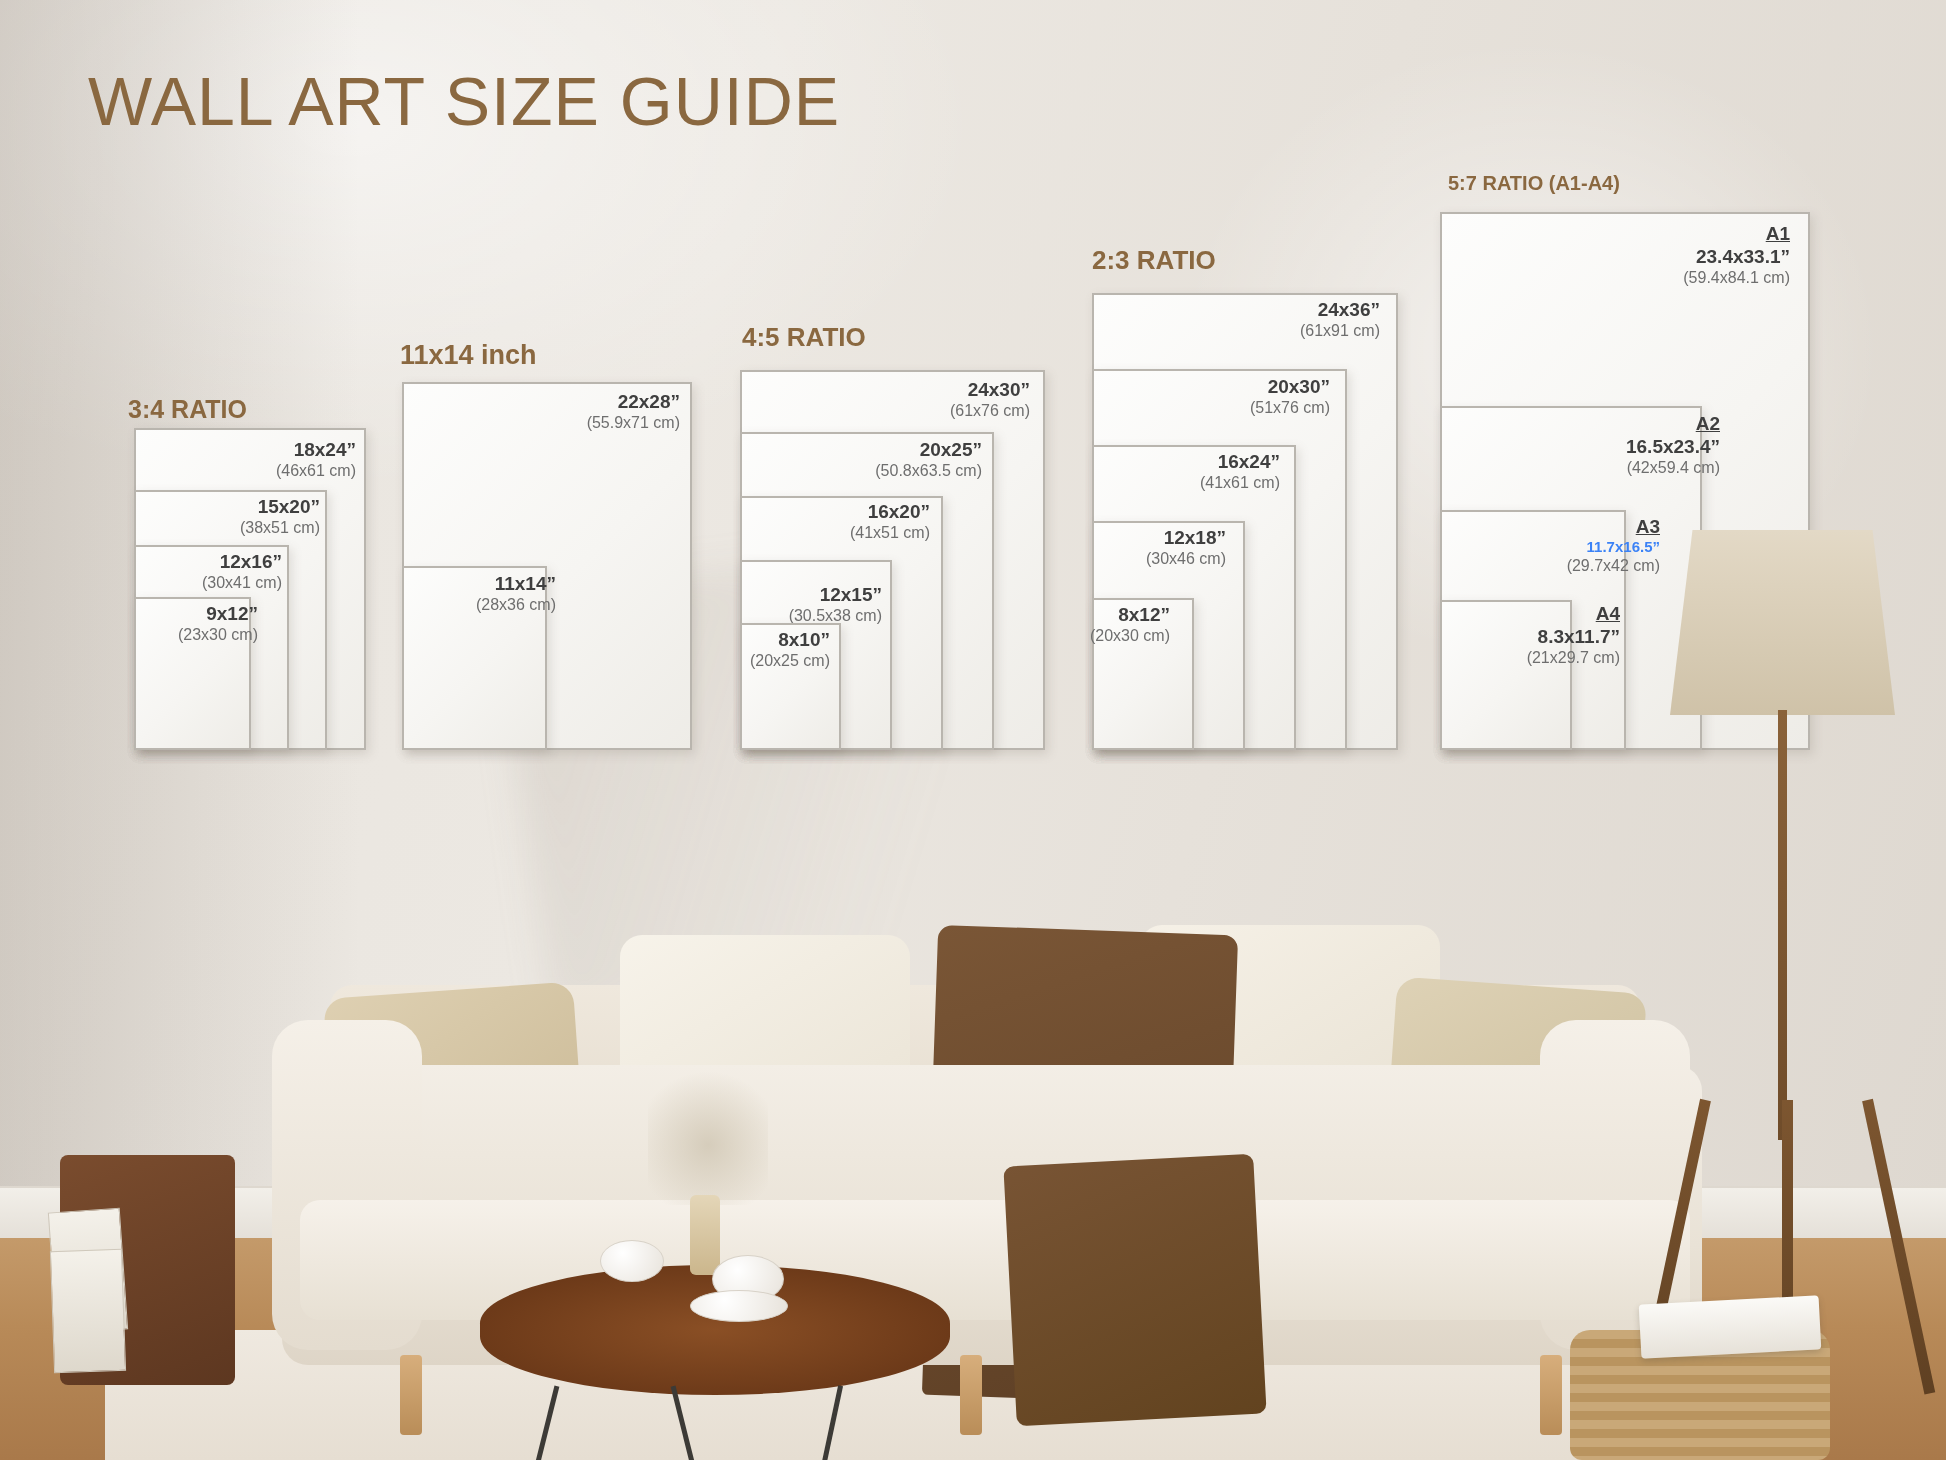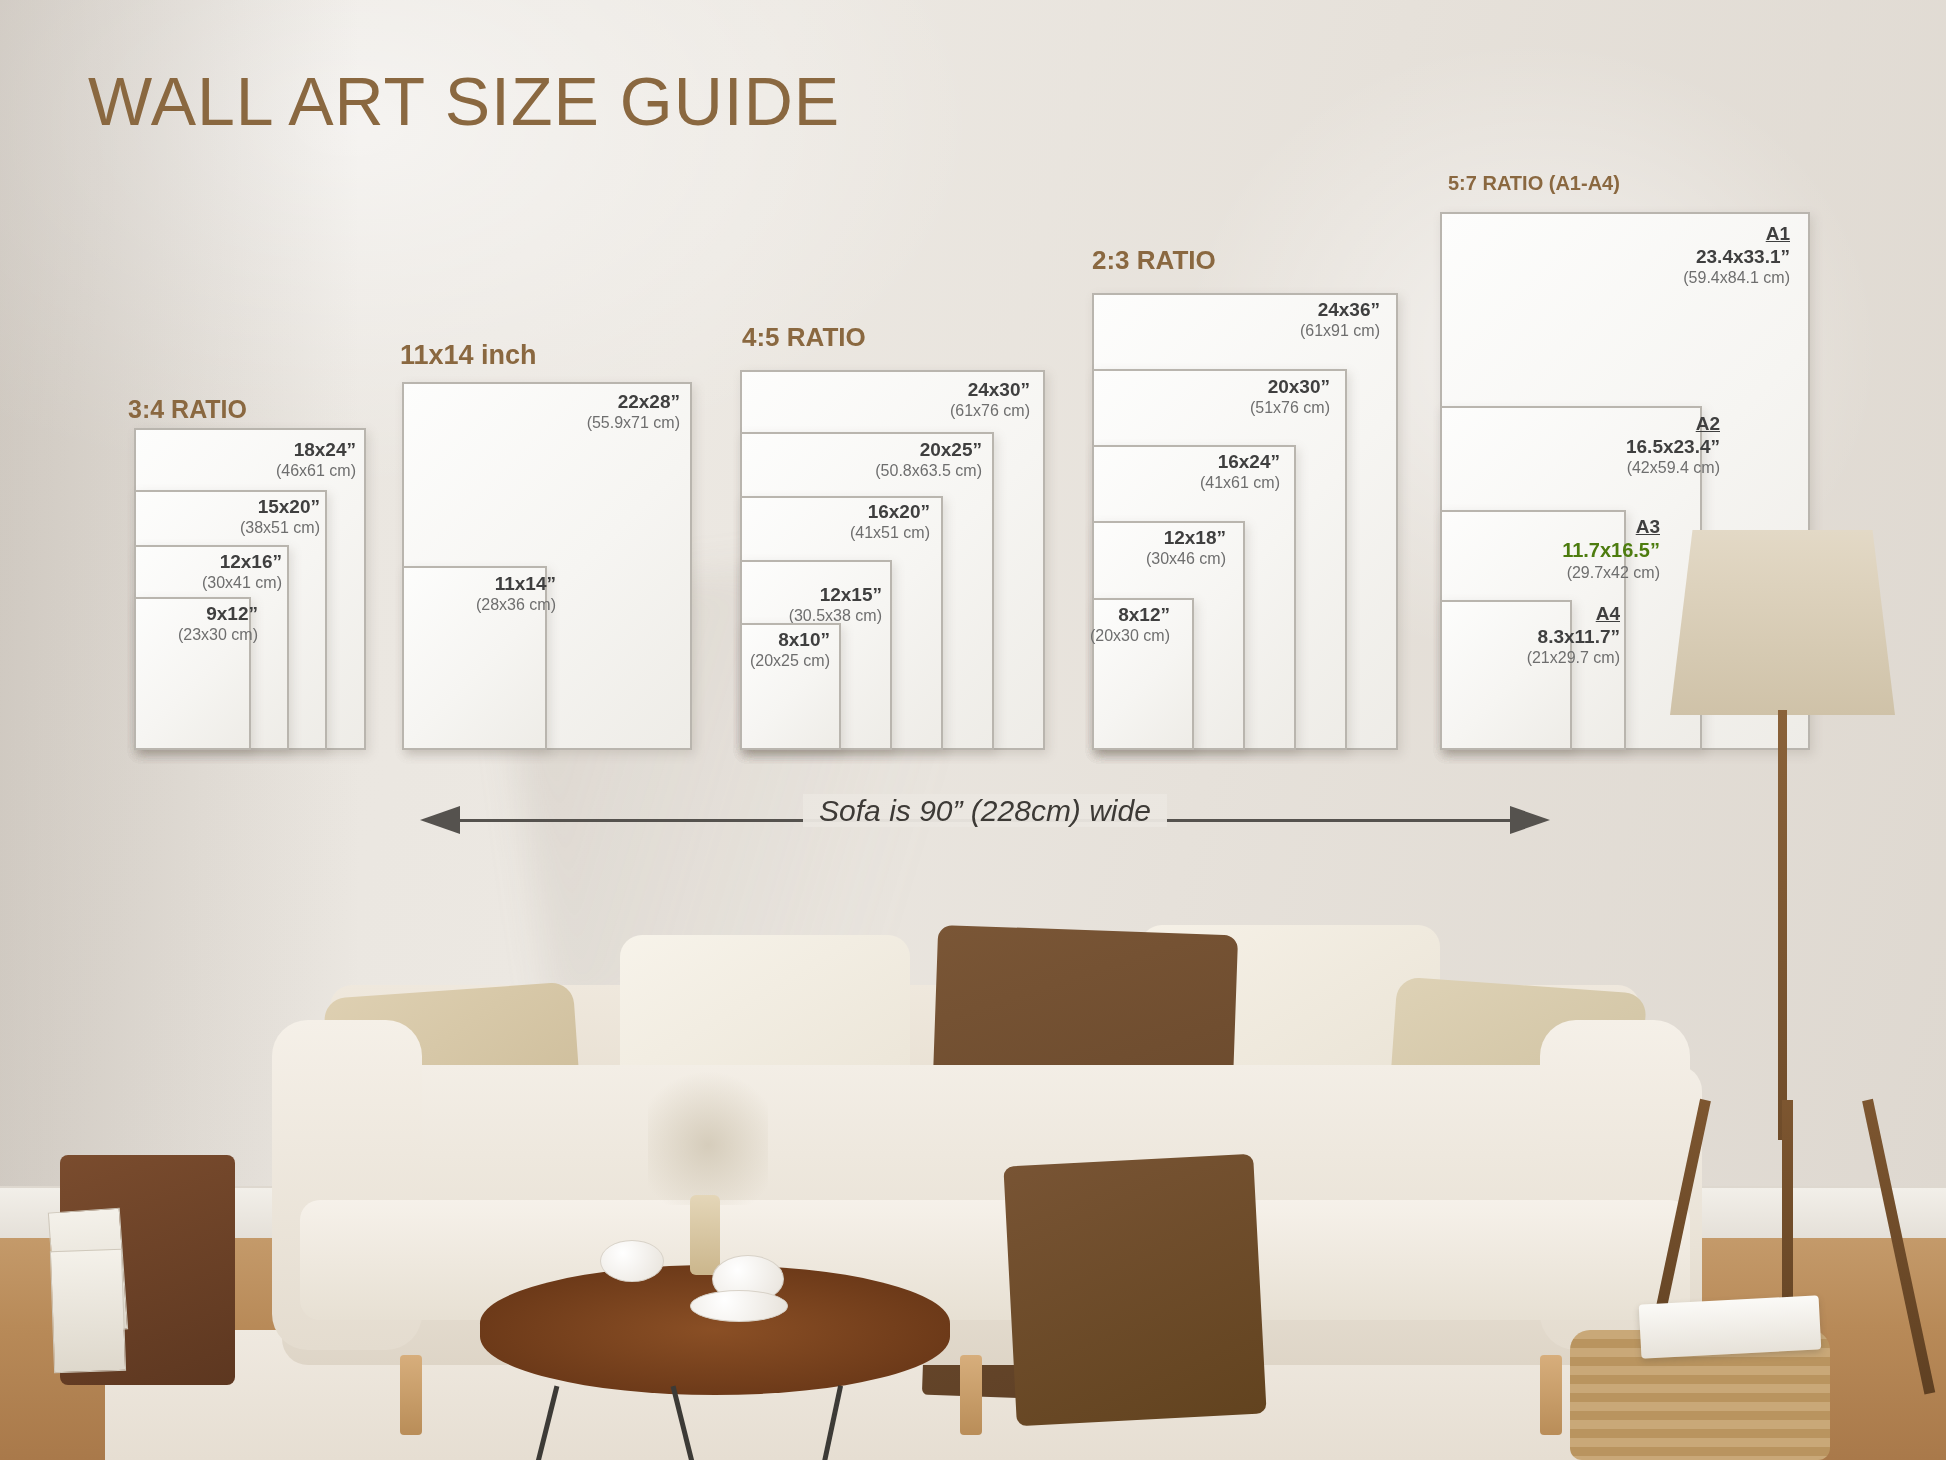--- a/index.html
+++ b/index.html
@@ -445,40 +445,32 @@
     <div class="frame" style="left:1440px; top:406px; width:262px; height:344px;"></div>
     <div class="lbl under" style="left:1530px; top:412px; width:190px;">
       <span class="l1">A2</span>
       <span class="l2" style="font-size:19px;color:#3f3f3f;font-weight:bold;">16.5x23.4”</span>
       <span class="l2">(42x59.4 cm)</span>
     </div>
 
     <div class="frame" style="left:1440px; top:510px; width:186px; height:240px;"></div>
     <div class="lbl under" style="left:1470px; top:515px; width:190px;">
       <span class="l1">A3</span>
-      <span class="l2" style="font-size:20px;color:#4d7c0f;font-weight:bold;">11.7x16.5”</span>
+      <span class="l2" style="font-size:15px;color:#3b82f6;font-weight:bold;">11.7x16.5”</span>
       <span class="l2">(29.7x42 cm)</span>
     </div>
 
     <div class="frame" style="left:1440px; top:600px; width:132px; height:150px;"></div>
     <div class="lbl under" style="left:1430px; top:602px; width:190px;">
       <span class="l1">A4</span>
       <span class="l2" style="font-size:19px;color:#3f3f3f;font-weight:bold;">8.3x11.7”</span>
       <span class="l2">(21x29.7 cm)</span>
     </div>
   </div>
 
-  <div class="arrow-wrap">
-    <div class="arrow-line"></div>
-    <div class="arrow-head left"></div>
-    <div class="arrow-head right"></div>
-    <div class="arrow-text">
-      <span>Sofa is 90” (228cm) wide</span>
-    </div>
-  </div>
 
   <div class="sofa-back"></div>
   <div class="pillow p1"></div>
   <div class="pillow p2"></div>
   <div class="pillow p3"></div>
   <div class="pillow p4"></div>
   <div class="throw"></div>
   <div class="sofa-base"></div>
   <div class="sofa-arm left"></div>
   <div class="sofa-arm right"></div>

